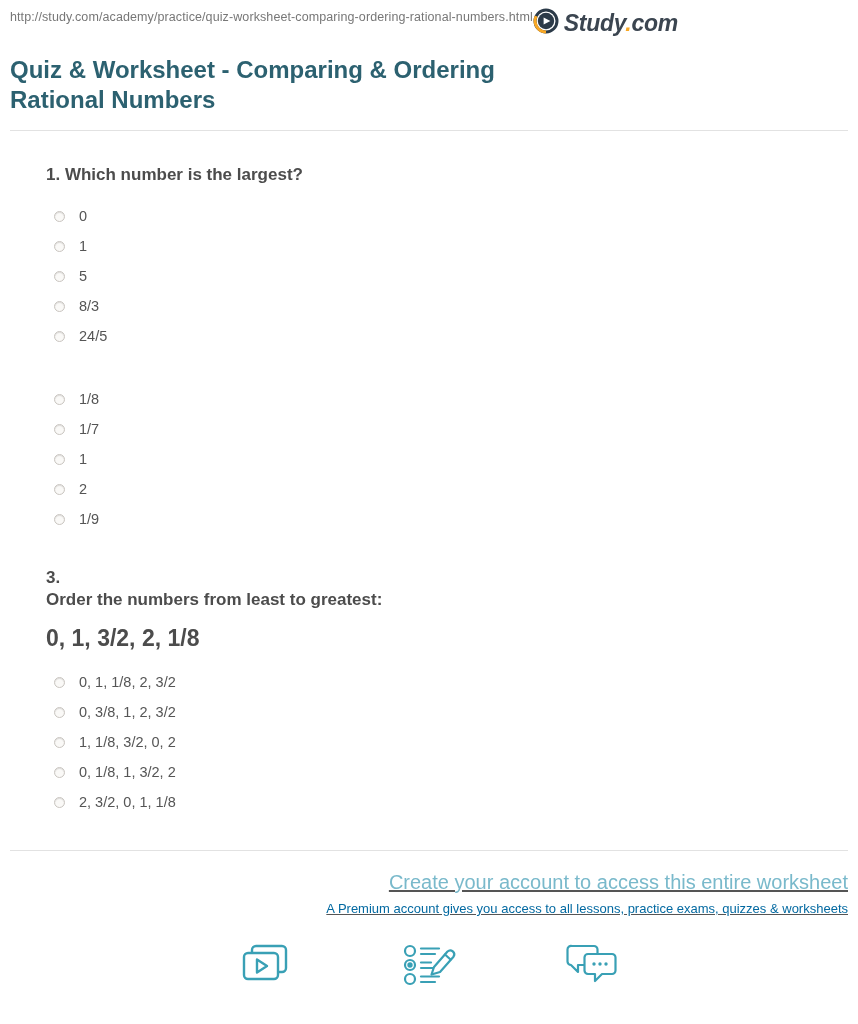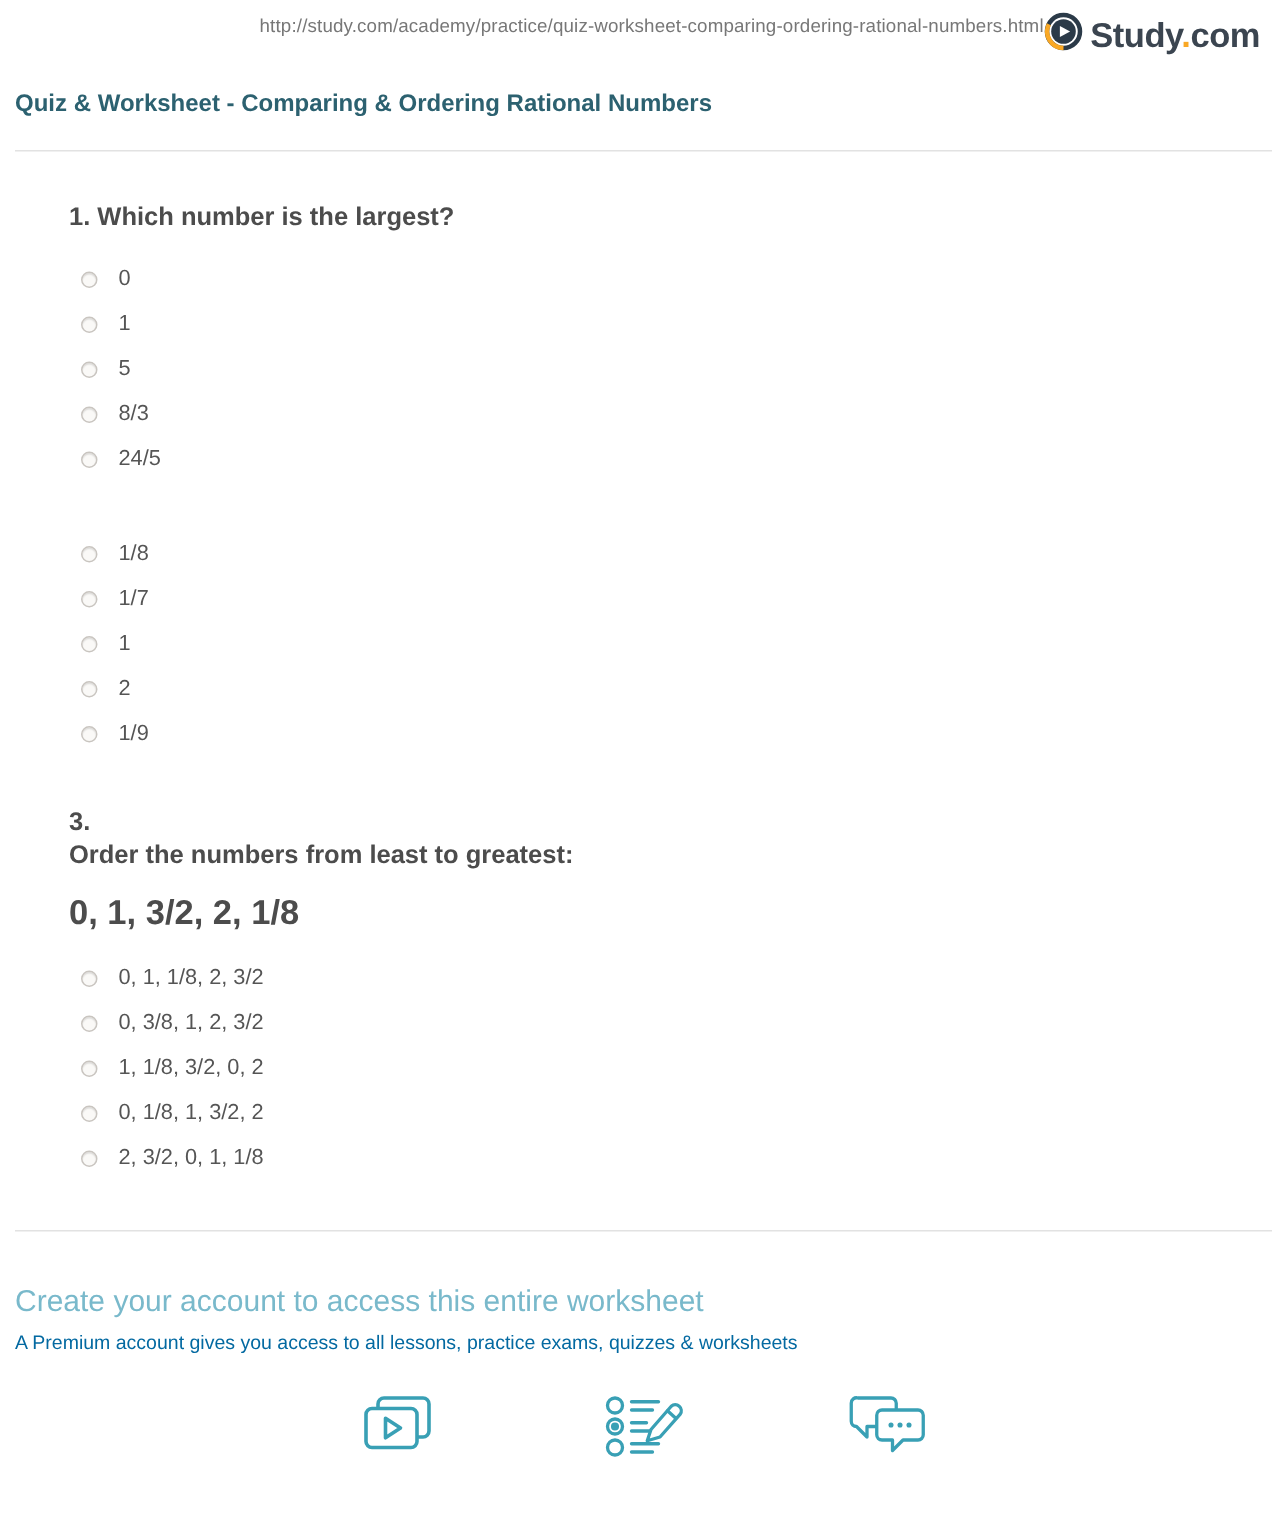--- a/index.html
+++ b/index.html
@@ -9,50 +9,51 @@
     height: 1024px;
     font-family: "Liberation Sans", "DejaVu Sans", sans-serif;
     color: #555;
     overflow: hidden;
   }
   .page { padding: 0 10px; }
 
   
   .header {
     display: flex;
-    justify-content: flex-end;
+    justify-content: flex-start;
     align-items: flex-start;
     padding-top: 8px;
     height: 42px;
   }
   .url-text {
     font-size: 12.5px;
     color: #777;
     padding-top: 2px;
     letter-spacing: 0.1px;
   }
   .logo {
     display: flex;
     align-items: center;
     gap: 5px;
     padding-right: 8px;
     cursor: pointer;
+    font-style: italic;
   }
   .logo-text {
     font-size: 23px;
     font-weight: 700;
     color: #3b4550;
     letter-spacing: -0.3px;
   }
   .logo-text .dot { color: #f9a825; }
 
   
   h1.page-title {
     margin-top: 13px;
-    font-size: 16px;
+    font-size: 24px;
     line-height: 30px;
     font-weight: 700;
     color: #2c6170;
     max-width: 580px;
   }
   .divider {
     border: none;
     border-top: 1px solid #e2e2e2;
     margin-top: 15px;
   }
@@ -89,21 +90,21 @@
     box-shadow: inset 0 1px 1px rgba(0,0,0,0.12);
     flex: 0 0 auto;
   }
   .option-label {
     margin-left: 14px;
     font-size: 14.5px;
     color: #555;
   }
 
   
-  .cta { text-align: left; margin-top: 36px; }
+  .cta { text-align: right; margin-top: 20px; text-decoration: underline; }
   .cta-heading {
     font-size: 20px;
     font-weight: 400;
     color: #79b9cb;
   }
   .cta-subheading {
     margin-top: 7px;
     font-size: 13px;
     color: #0369a1;
   }

